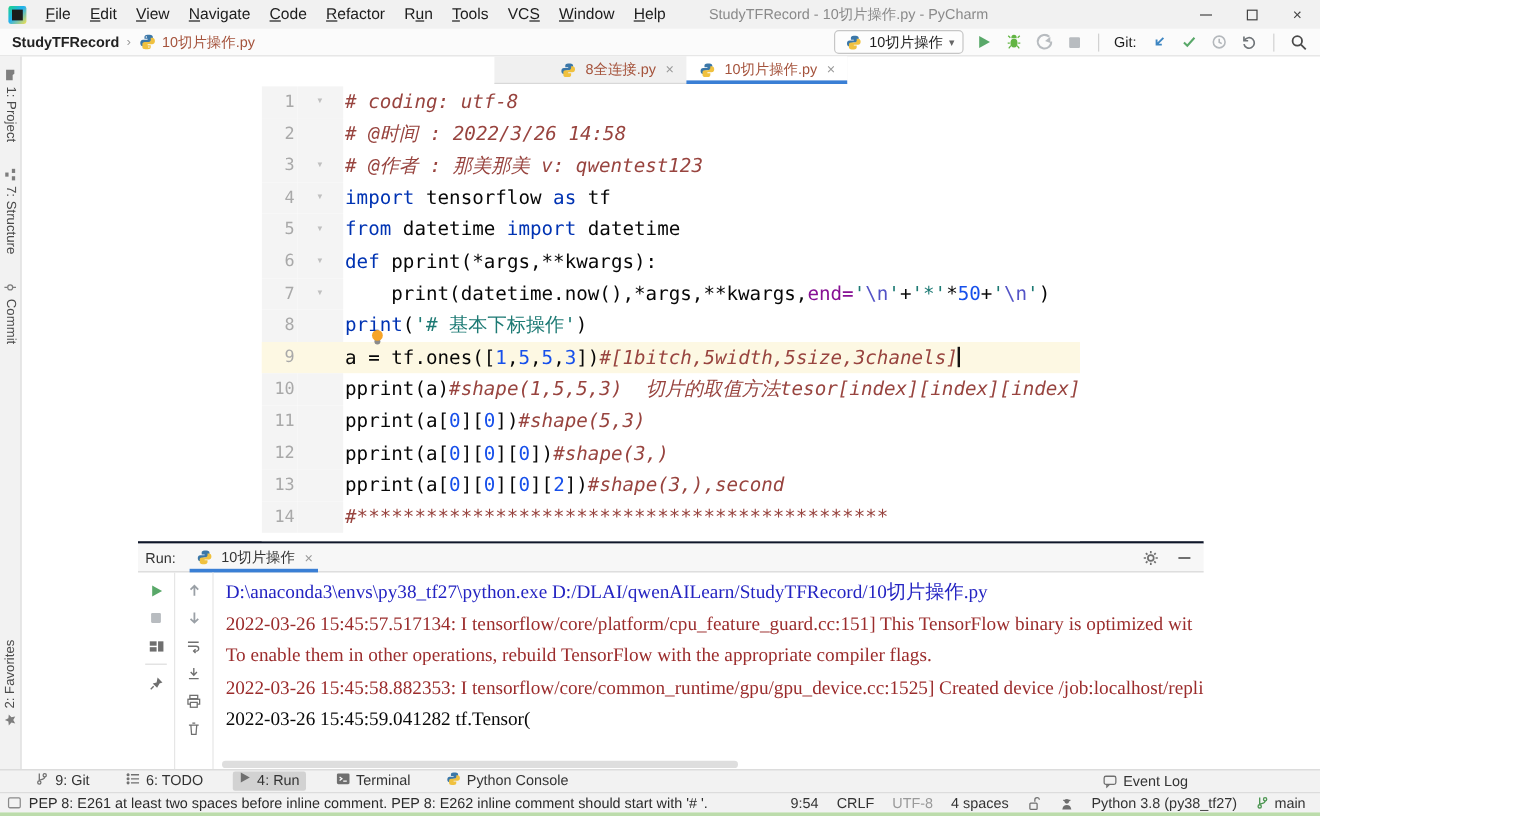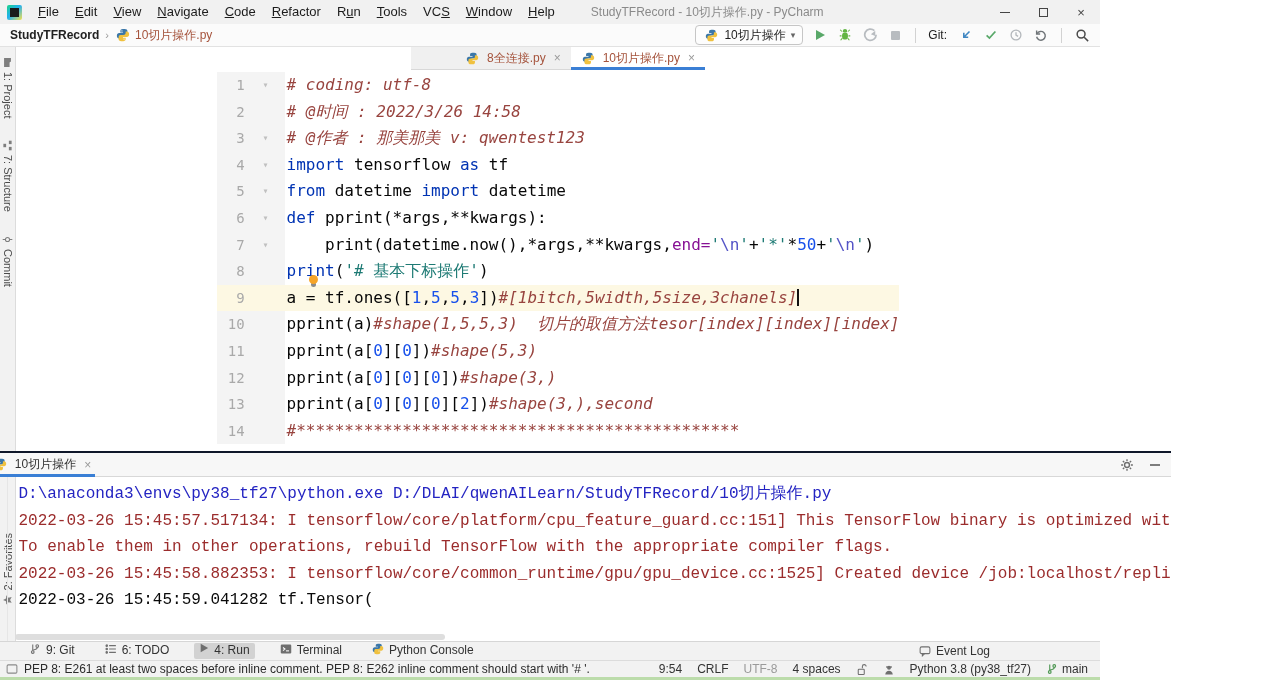--- a/index.html
+++ b/index.html
@@ -85,21 +85,21 @@
   .runheader .runlabel { font-size:12px; color:#333; margin:0 10px 0 2px; }
   .runtab { display:flex; align-items:center; gap:6px; font-size:12px; color:#333; height:100%;
             padding:0 6px; position:relative; }
   .runtab::after { content:""; position:absolute; left:2px; right:2px; bottom:-1px; height:3px; background:#3a7fd5; }
   .runheader-right { margin-left:auto; display:flex; align-items:center; gap:12px; }
   .runbody { flex:1 1 auto; display:flex; min-height:0; position:relative; }
   .rungutter { flex:0 0 62px; display:flex; border-right:1px solid #e6e6e6; }
   .rgcol { width:31px; display:flex; flex-direction:column; align-items:center; padding-top:7px; gap:7px; }
   .rgcol:first-child { border-right:1px solid #e6e6e6; }
   .rg-sep { width:18px; height:1px; background:#dcdcdc; }
-  .console { flex:1 1 auto; overflow:hidden; font-family:Liberation Mono, monospace; font-size:16px;
+  .console { flex:1 1 auto; overflow:hidden; font-family:Liberation Serif, serif; font-size:16px;
              padding:4px 0 0 10px; }
   .cline { height:26.6px; line-height:26.6px; white-space:pre; }
   .c-path { color:#2424c2; }
   .c-out  { color:#090909; }
   .c-err  { color:#9b2c2c; }
   .hscroll { position:absolute; left:70px; bottom:1px; width:430px; height:6px; background:#dedede; border-radius:3px; }
 
   
   .bottombar { height:19px; background:#f2f2f2; border-top:1px solid #d6d6d6; display:flex;
                align-items:center; padding-left:24px; gap:20px; font-size:12px; color:#333; flex:0 0 auto;

